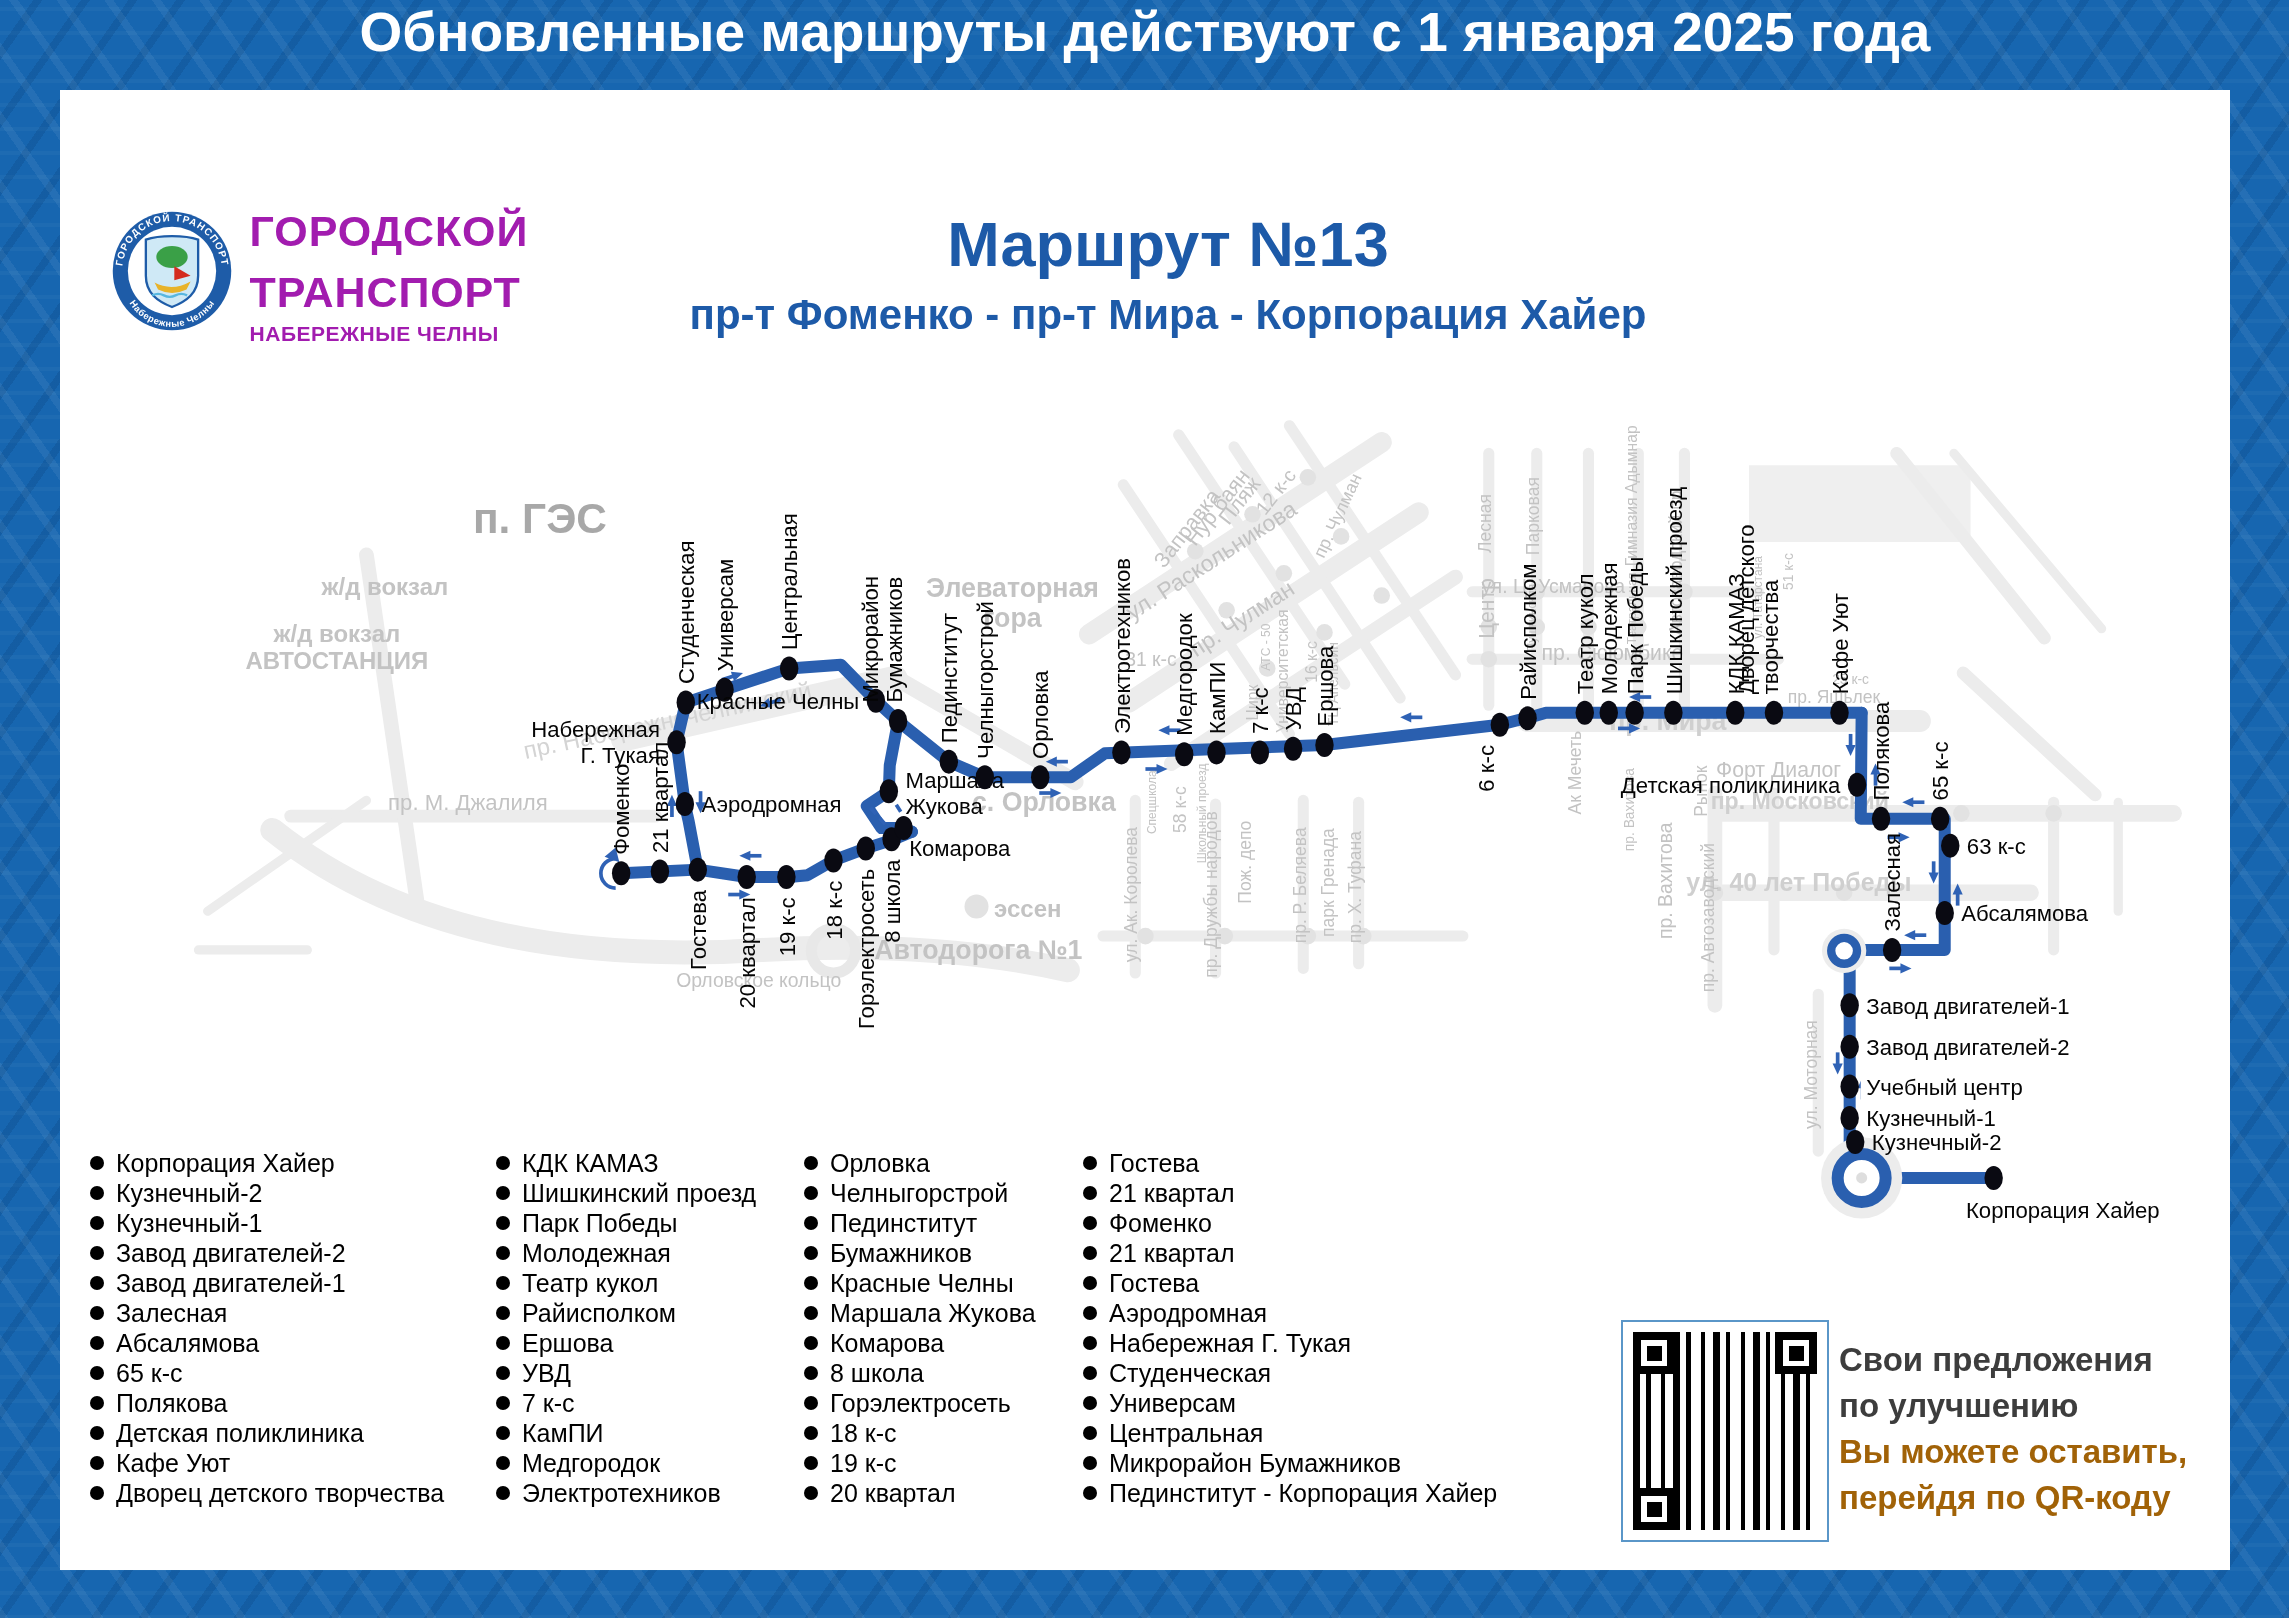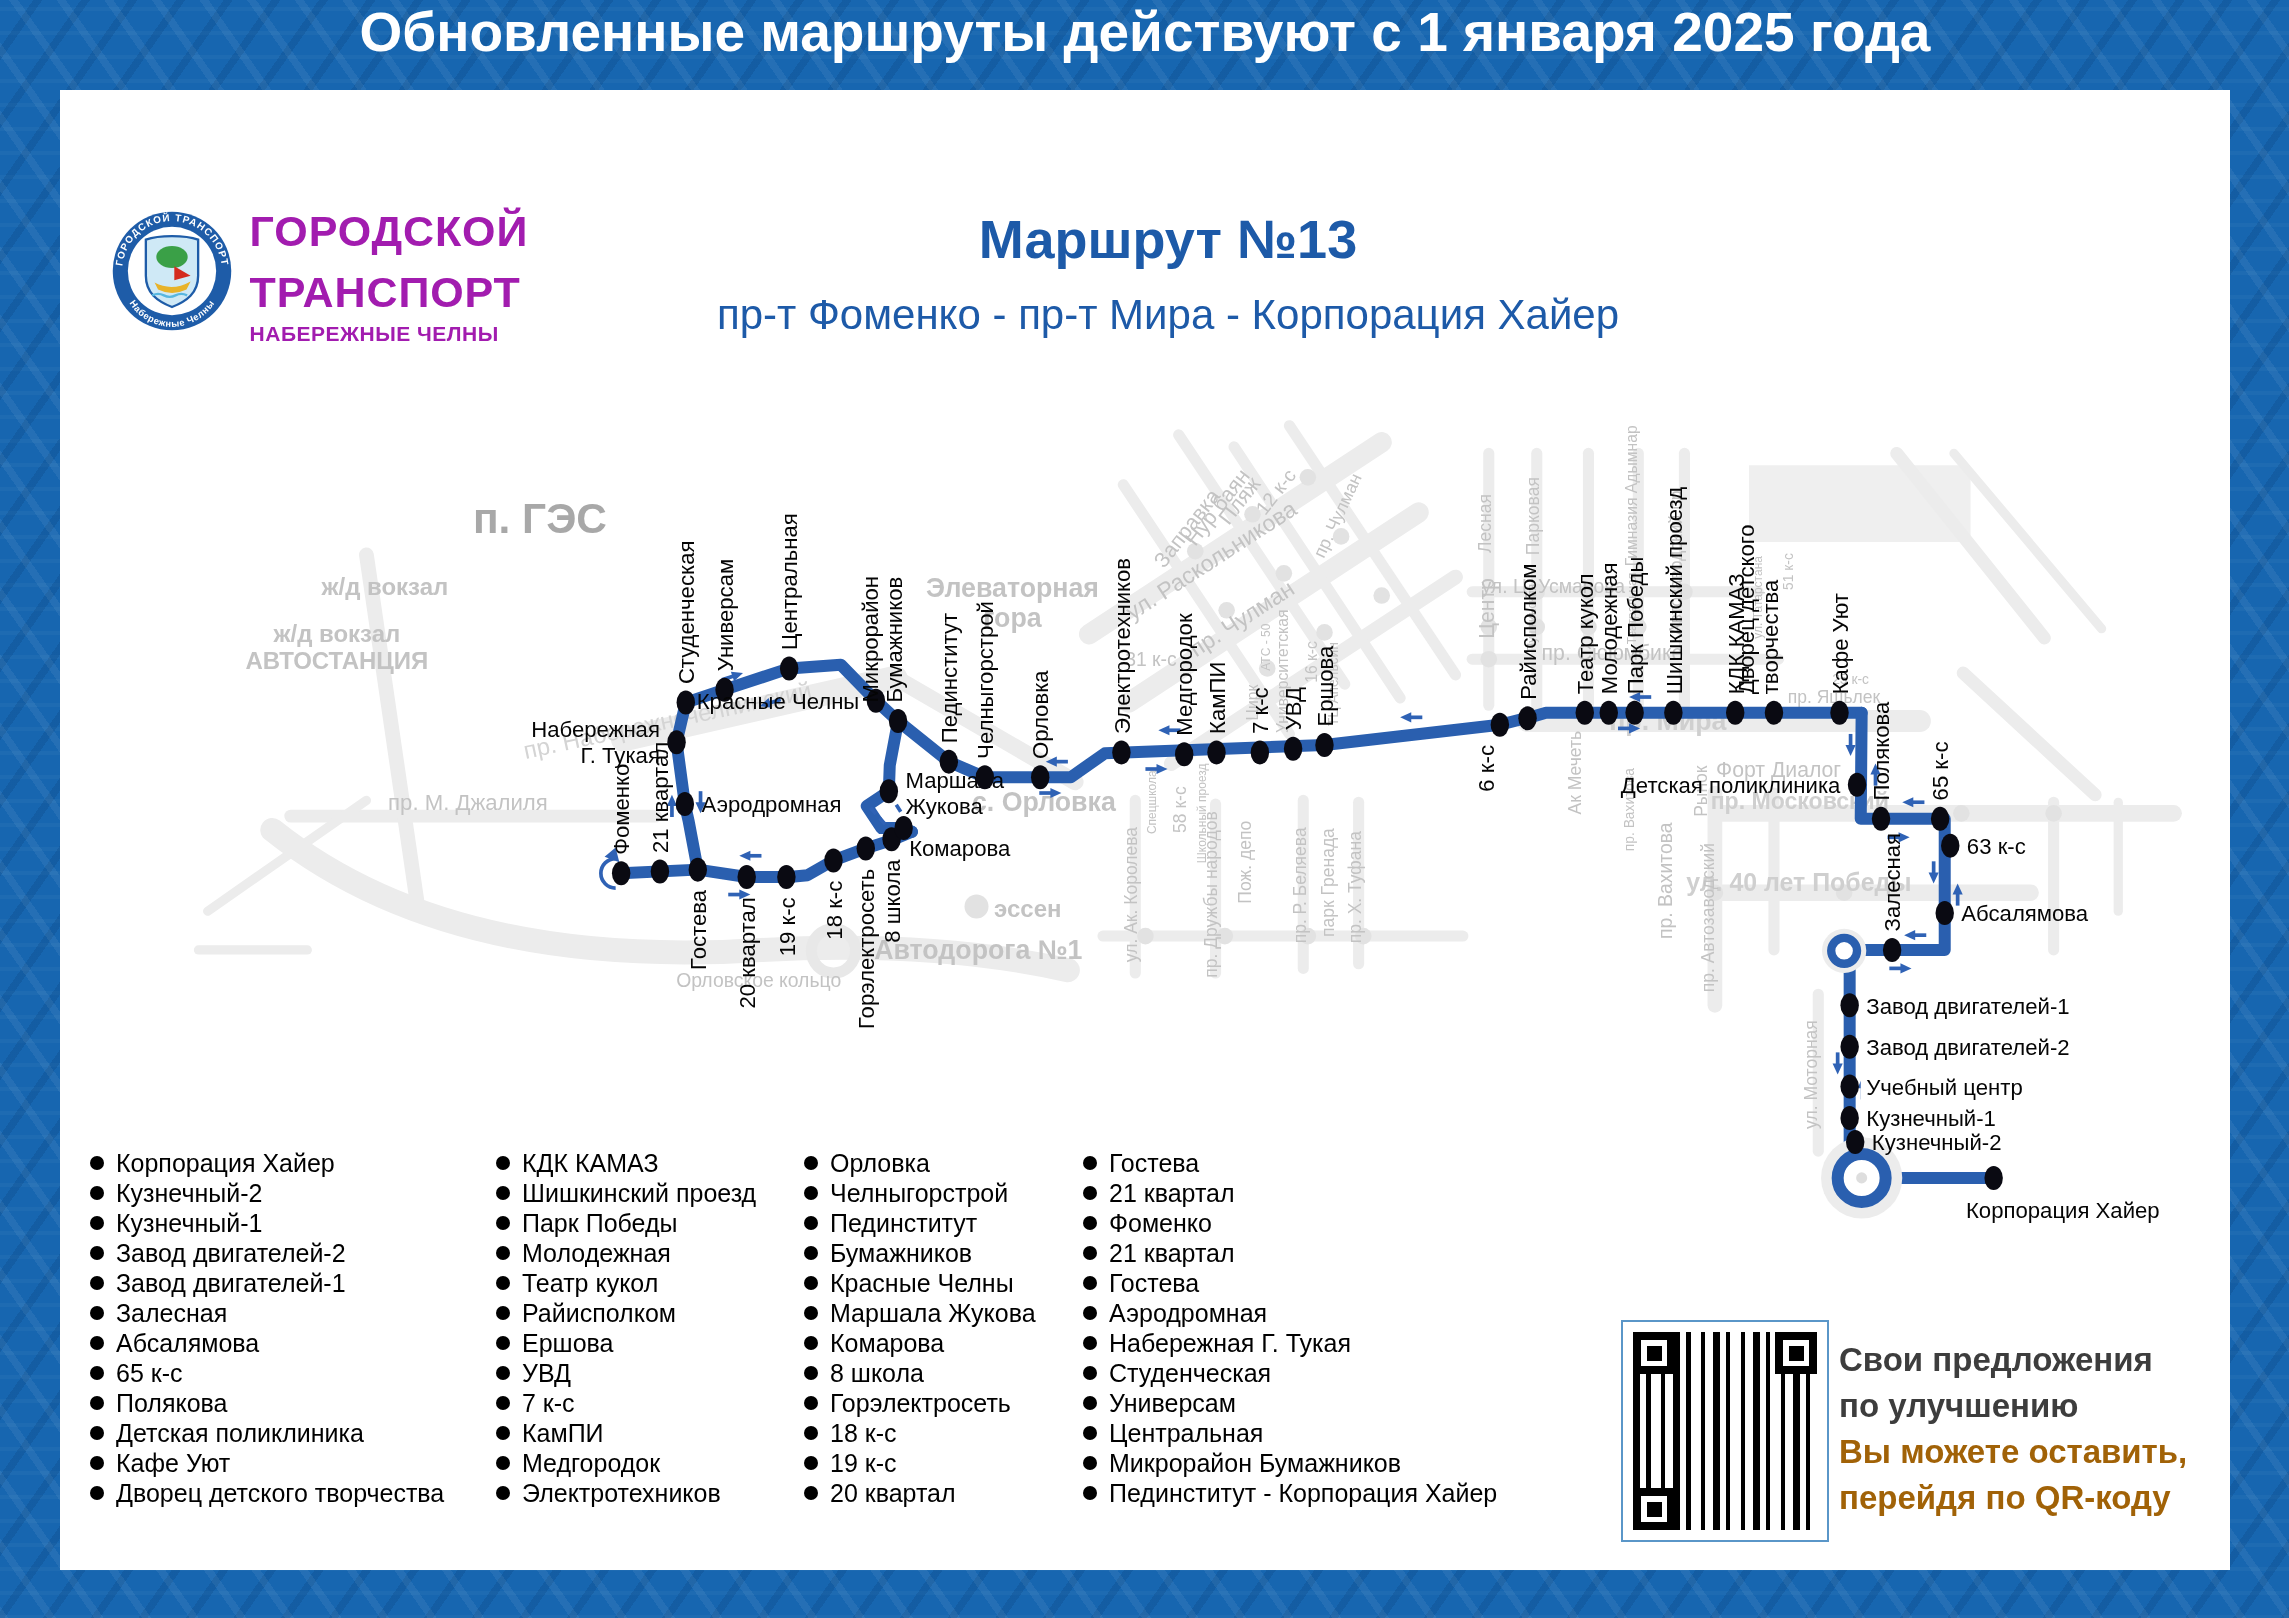--- a/index.html
+++ b/index.html
@@ -20,25 +20,25 @@
   .card{
     position:absolute;left:60px;top:90px;width:2170px;height:1480px;background:#fff;
   }
   .logo{position:absolute;left:51px;top:120px;display:flex;align-items:flex-start;}
   .logo-txt{margin-left:16.6px;color:#a21caf;line-height:1;}
   .logo-l1,.logo-l2{font-size:43px;font-weight:800;letter-spacing:0.9px;}
   .logo-l2{margin-top:18px;}
   .logo-l3{font-size:21px;font-weight:800;margin-top:9.2px;letter-spacing:0.5px;}
   .route-title{
     position:absolute;left:388px;width:1440px;top:118px;text-align:center;
-    color:#1d5aa8;font-size:54px;font-weight:700;
+    color:#1d5aa8;font-size:63px;font-weight:700;
   }
   .route-subtitle{
     position:absolute;left:388px;width:1440px;top:201px;text-align:center;
-    color:#1d5aa8;font-size:42px;font-weight:400;
+    color:#1d5aa8;font-size:42px;font-weight:700;
   }
   #map{position:absolute;left:0;top:306px;width:2169px;height:1154px;}
   #map text{font-family:"Liberation Sans",sans-serif;}
   #lists{position:absolute;left:0;top:1058px;width:2169px;height:397px;}
   .col{position:absolute;top:0;display:flex;flex-direction:column;}
   .c1{left:30px}.c2{left:436px}.c3{left:744px}.c4{left:1023px}
   .lrow{display:flex;align-items:center;height:30px;font-size:25px;color:#000;white-space:nowrap;}
   .bullet{width:14px;height:14px;border-radius:50%;background:#000;margin-right:12px;flex:0 0 auto;}
   .qr-wrap{position:absolute;left:1525px;top:1230px;width:646px;height:240px;margin-left:36px;}
   .qr-box{

